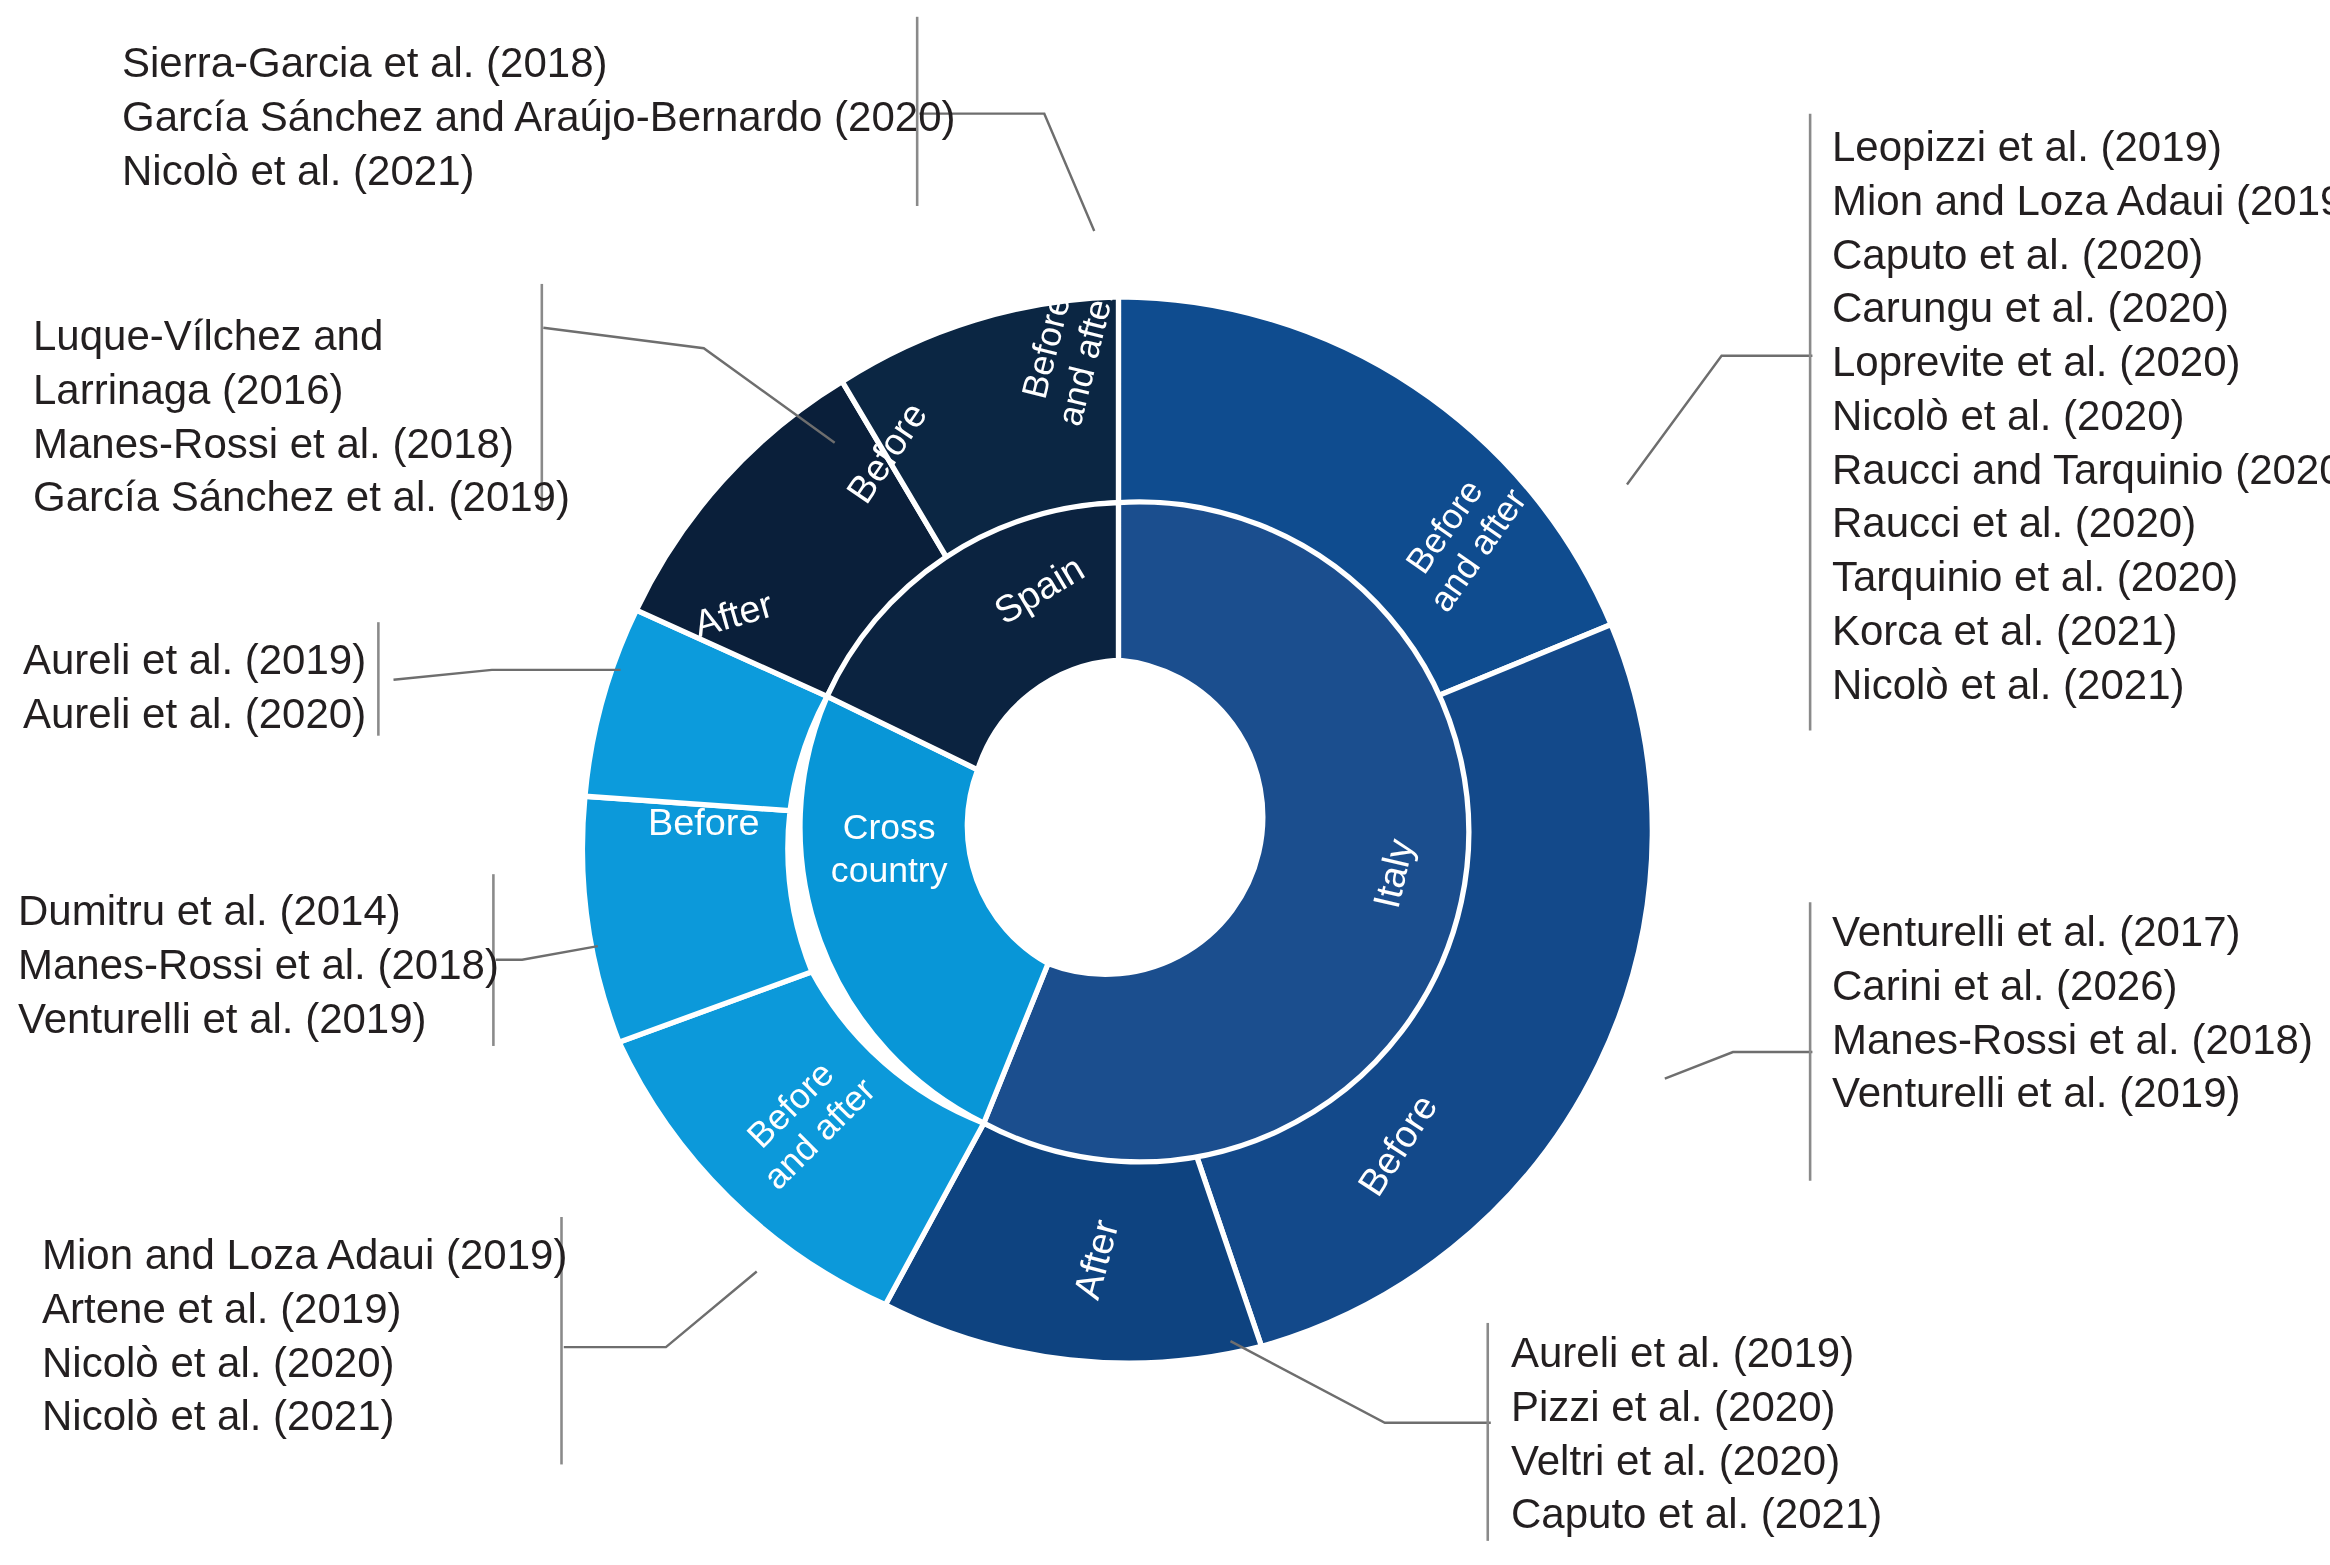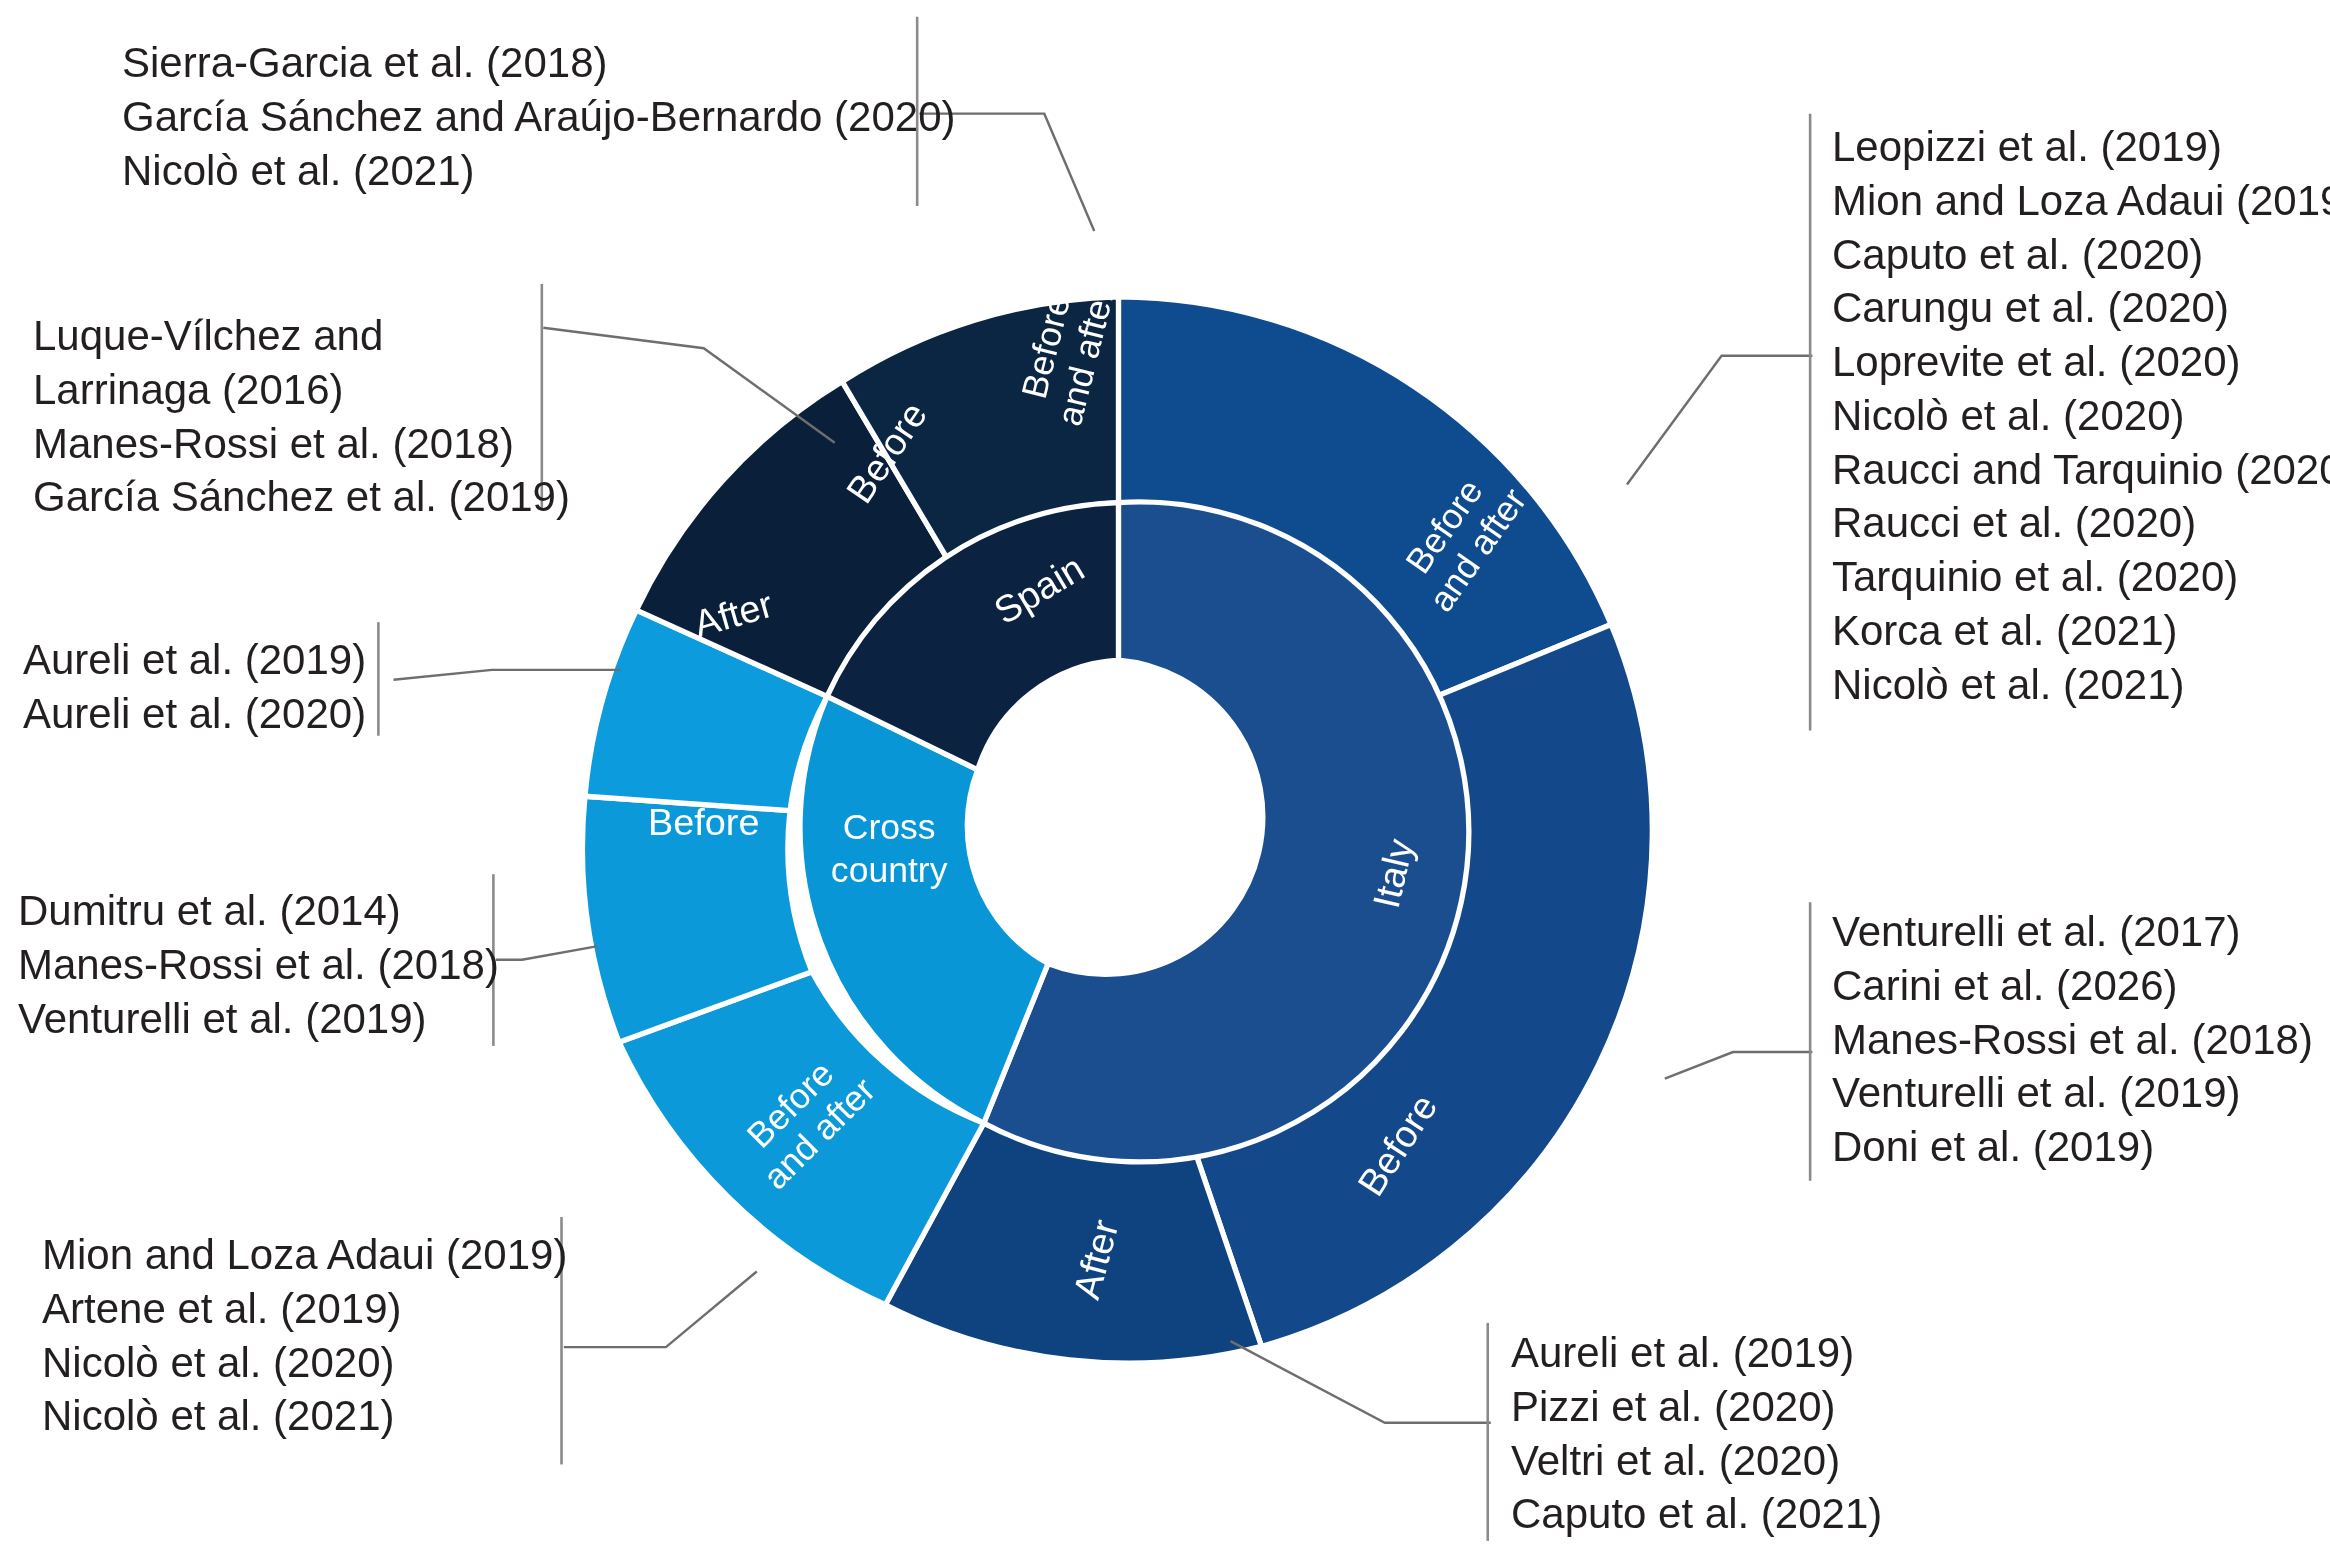--- a/index.html
+++ b/index.html
@@ -160,21 +160,20 @@
     <div>Tarquinio et al. (2020)</div>
     <div>Korca et al. (2021)</div>
     <div>Nicolò et al. (2021)</div>
   </div>
 
   <div class="ann right" style="left:1832px;top:905px;">
     <div>Venturelli et al. (2017)</div>
     <div>Carini et al. (2026)</div>
     <div>Manes-Rossi et al. (2018)</div>
     <div>Venturelli et al. (2019)</div>
-    <div>Doni et al. (2019)</div>
   </div>
 
   <div class="ann right" style="left:1511px;top:1326px;">
     <div>Aureli et al. (2019)</div>
     <div>Pizzi et al. (2020)</div>
     <div>Veltri et al. (2020)</div>
     <div>Caputo et al. (2021)</div>
   </div>
 
 </div>

